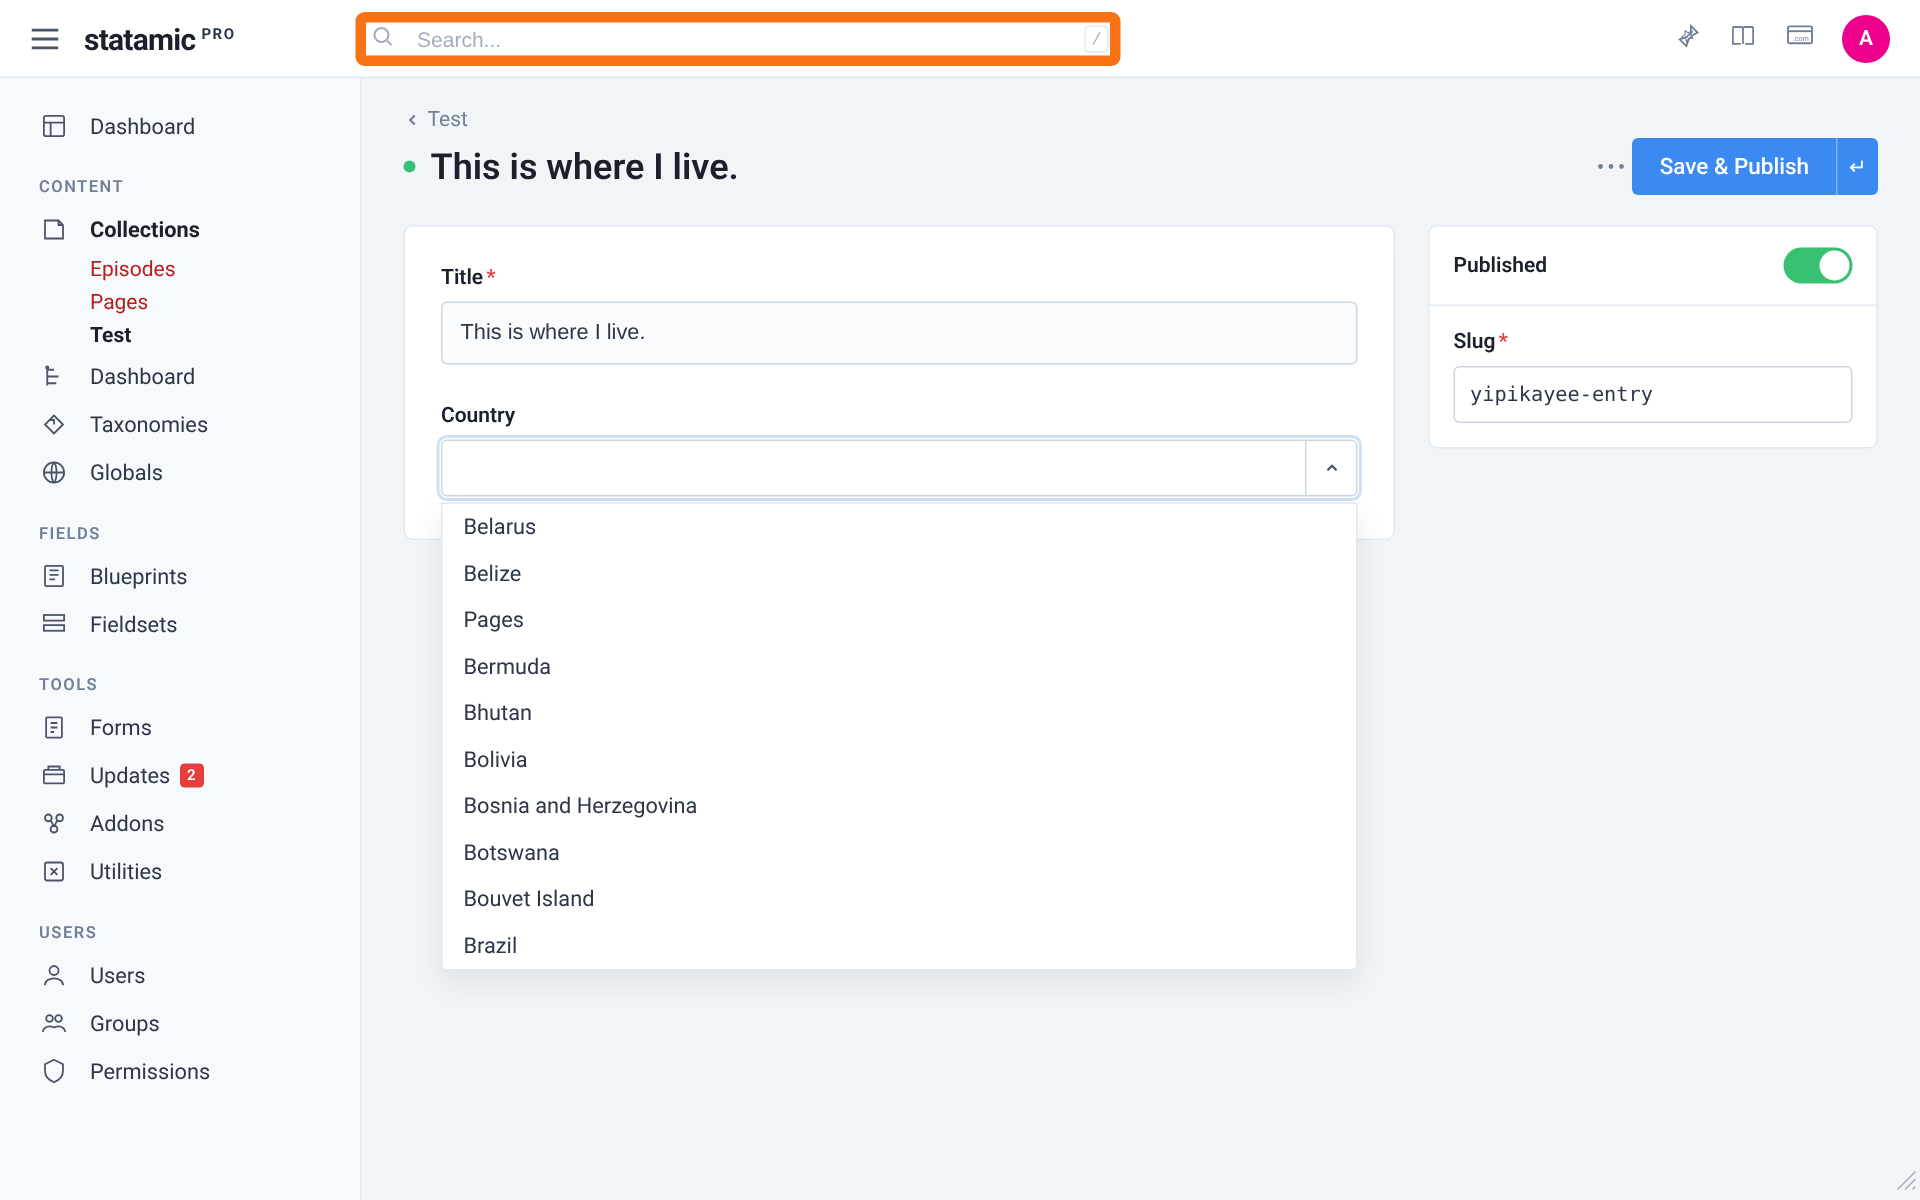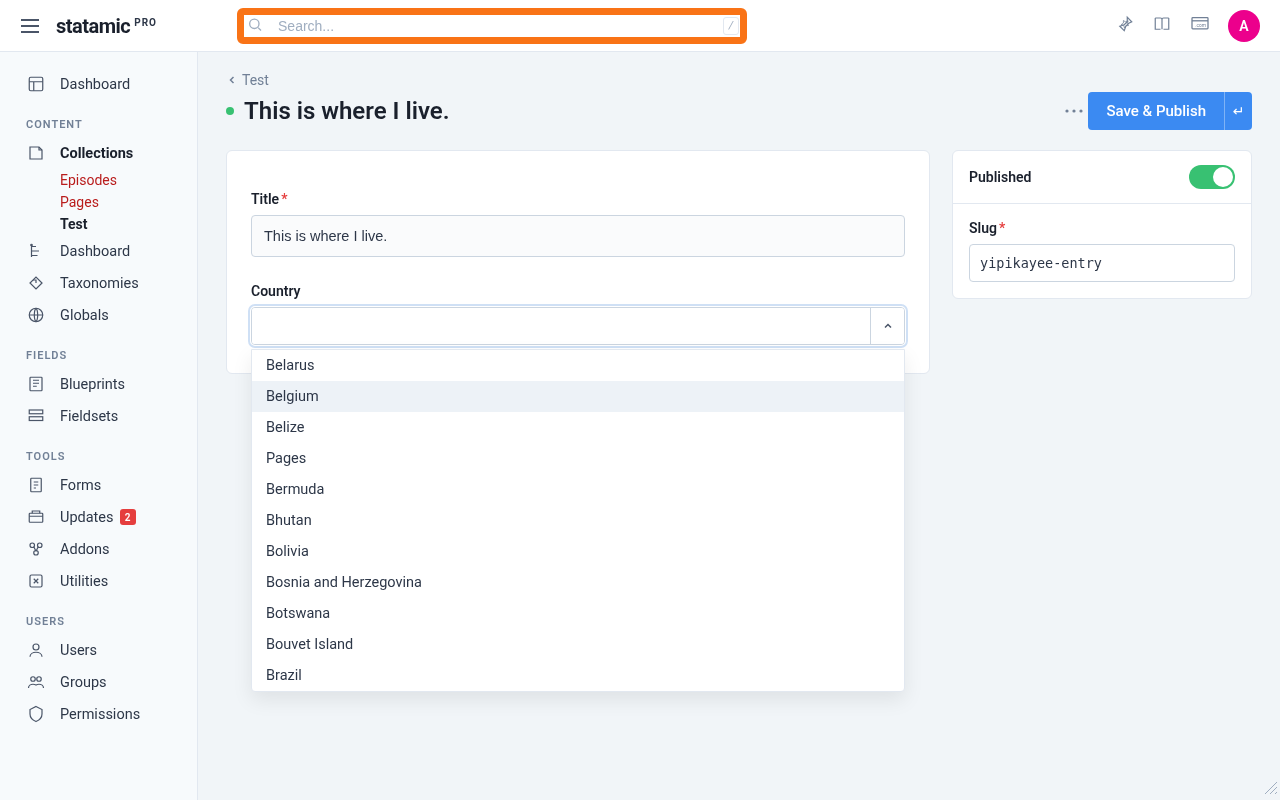--- a/index.html
+++ b/index.html
@@ -92,21 +92,21 @@
     font-weight:600; font-size:14px;
     cursor:pointer;
   }
 
   
   .shell {
     display: flex;
     height: calc(100% - 52px);
   }
   .sidebar {
-    width: 198px;
+    width: 241px;
     border-right: 1px solid #e2e8f0;
     background: #f7fafc;
     overflow-y: auto;
     padding: 16px 0 24px 0;
     position: relative;
   }
   .sidebar::-webkit-scrollbar { width: 8px; }
   .sidebar::-webkit-scrollbar-track { background: transparent; }
   .sidebar::-webkit-scrollbar-thumb { background: #cbd5e0; border-radius: 4px; }
 
@@ -190,21 +190,21 @@
   }
 
   .columns {
     display:flex;align-items:flex-start;gap:22px;
   }
 
   .card {
     background:#fff;border:1px solid #e2e8f0;border-radius:6px;
   }
   .main-card {
-    flex:1;padding:40px 24px 28px 24px;position:relative;
+    flex:1;padding:26px 24px 28px 24px;position:relative;
   }
   .side-card { width:300px; }
 
   .field { margin-bottom:26px; }
   .field:last-child { margin-bottom:0; }
   .label { font-size:14px;font-weight:600;margin-bottom:8px;display:block;color:#1a202c; }
   .req { color:#e53e3e;margin-left:2px;font-weight:600; }
 
   .text-input {
     width:100%;height:42px;border:1px solid #cbd5e0;border-radius:4px;
@@ -495,21 +495,20 @@
             <div class="combo-input-wrap">
               <input class="combo-input" value="" style="">
               <div class="combo-toggle">
                 <svg width="12" height="12" viewBox="0 0 24 24" fill="none" stroke="currentColor" stroke-width="3">
                     <path d="M6 15l6-6 6 6"></path>
                   </svg>
               </div>
             </div>
             <div class="dropdown" id="country-dropdown">
                 <div class="option">Belarus</div>
-                <div class="option highlight">Belgium</div>
                 <div class="option">Belize</div>
                 <div class="option">Pages</div>
                 <div class="option">Bermuda</div>
                 <div class="option">Bhutan</div>
                 <div class="option">Bolivia</div>
                 <div class="option">Bosnia and Herzegovina</div>
                 <div class="option">Botswana</div>
                 <div class="option">Bouvet Island</div>
                 <div class="option">Brazil</div>
               </div>

